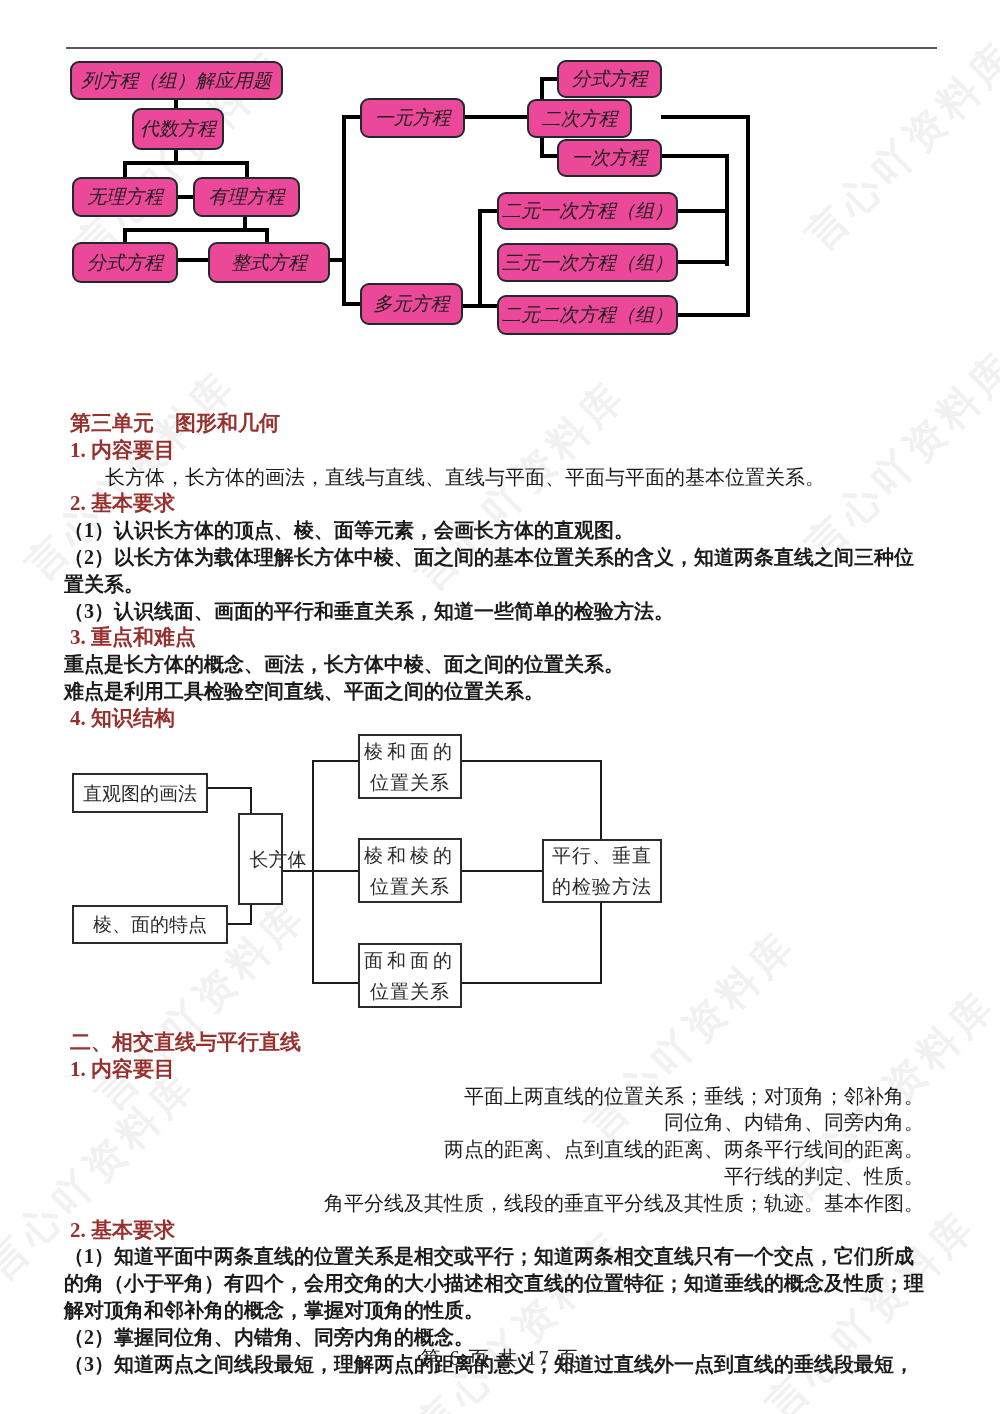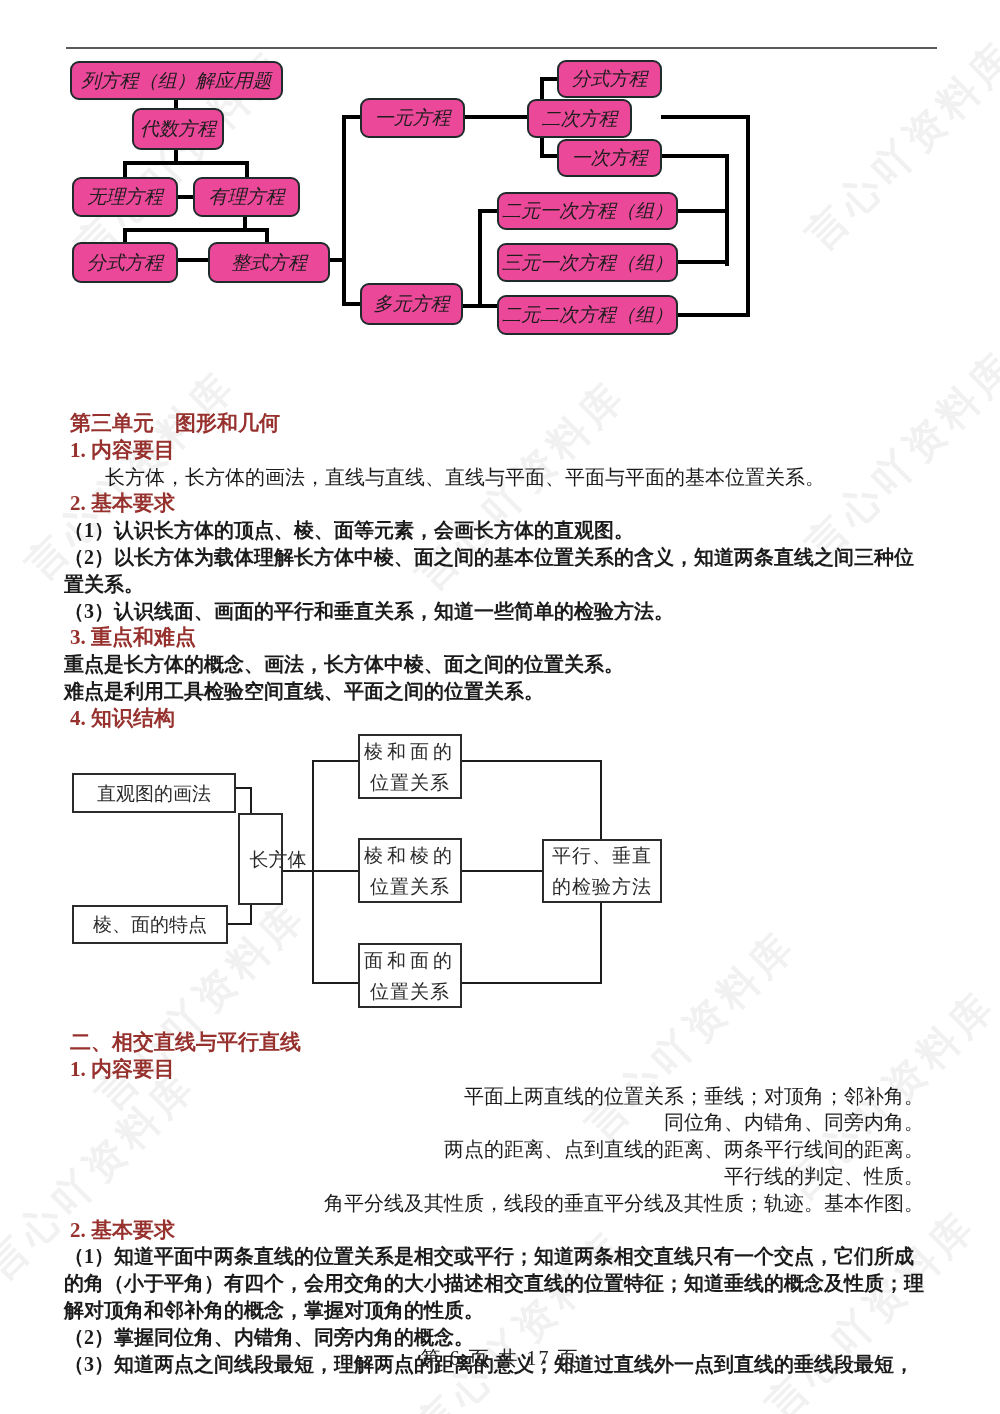--- a/index.html
+++ b/index.html
@@ -126,21 +126,21 @@
     <div class="ln2" style="left:312px;top:760px;width:2px;height:224px"></div>
     <div class="ln2" style="left:312px;top:760px;width:46px;height:2px"></div>
     <div class="ln2" style="left:282px;top:870px;width:76px;height:2px"></div>
     <div class="ln2" style="left:312px;top:982px;width:46px;height:2px"></div>
     <div class="ln2" style="left:461px;top:870px;width:81px;height:2px"></div>
     <div class="ln2" style="left:461px;top:760px;width:141px;height:2px"></div>
     <div class="ln2" style="left:600px;top:760px;width:2px;height:80px"></div>
     <div class="ln2" style="left:461px;top:982px;width:141px;height:2px"></div>
     <div class="ln2" style="left:600px;top:902px;width:2px;height:82px"></div>
 
-    <div class="d2box" style="left:72px;top:773px;width:164px;height:40px">
+    <div class="d2box" style="left:72px;top:773px;width:136px;height:40px">
       <span>直观图的画法</span>
     </div>
     <div class="d2box" style="left:72px;top:905px;width:156px;height:39px">
       <span>棱、面的特点</span>
     </div>
     <div class="d2box" style="left:238px;top:813px;width:45px;height:92px">
       <span class="vtext">长方体</span>
     </div>
     <div class="d2box" style="left:358px;top:734px;width:104px;height:65px">
       <span class="sp1">棱和面的</span>

